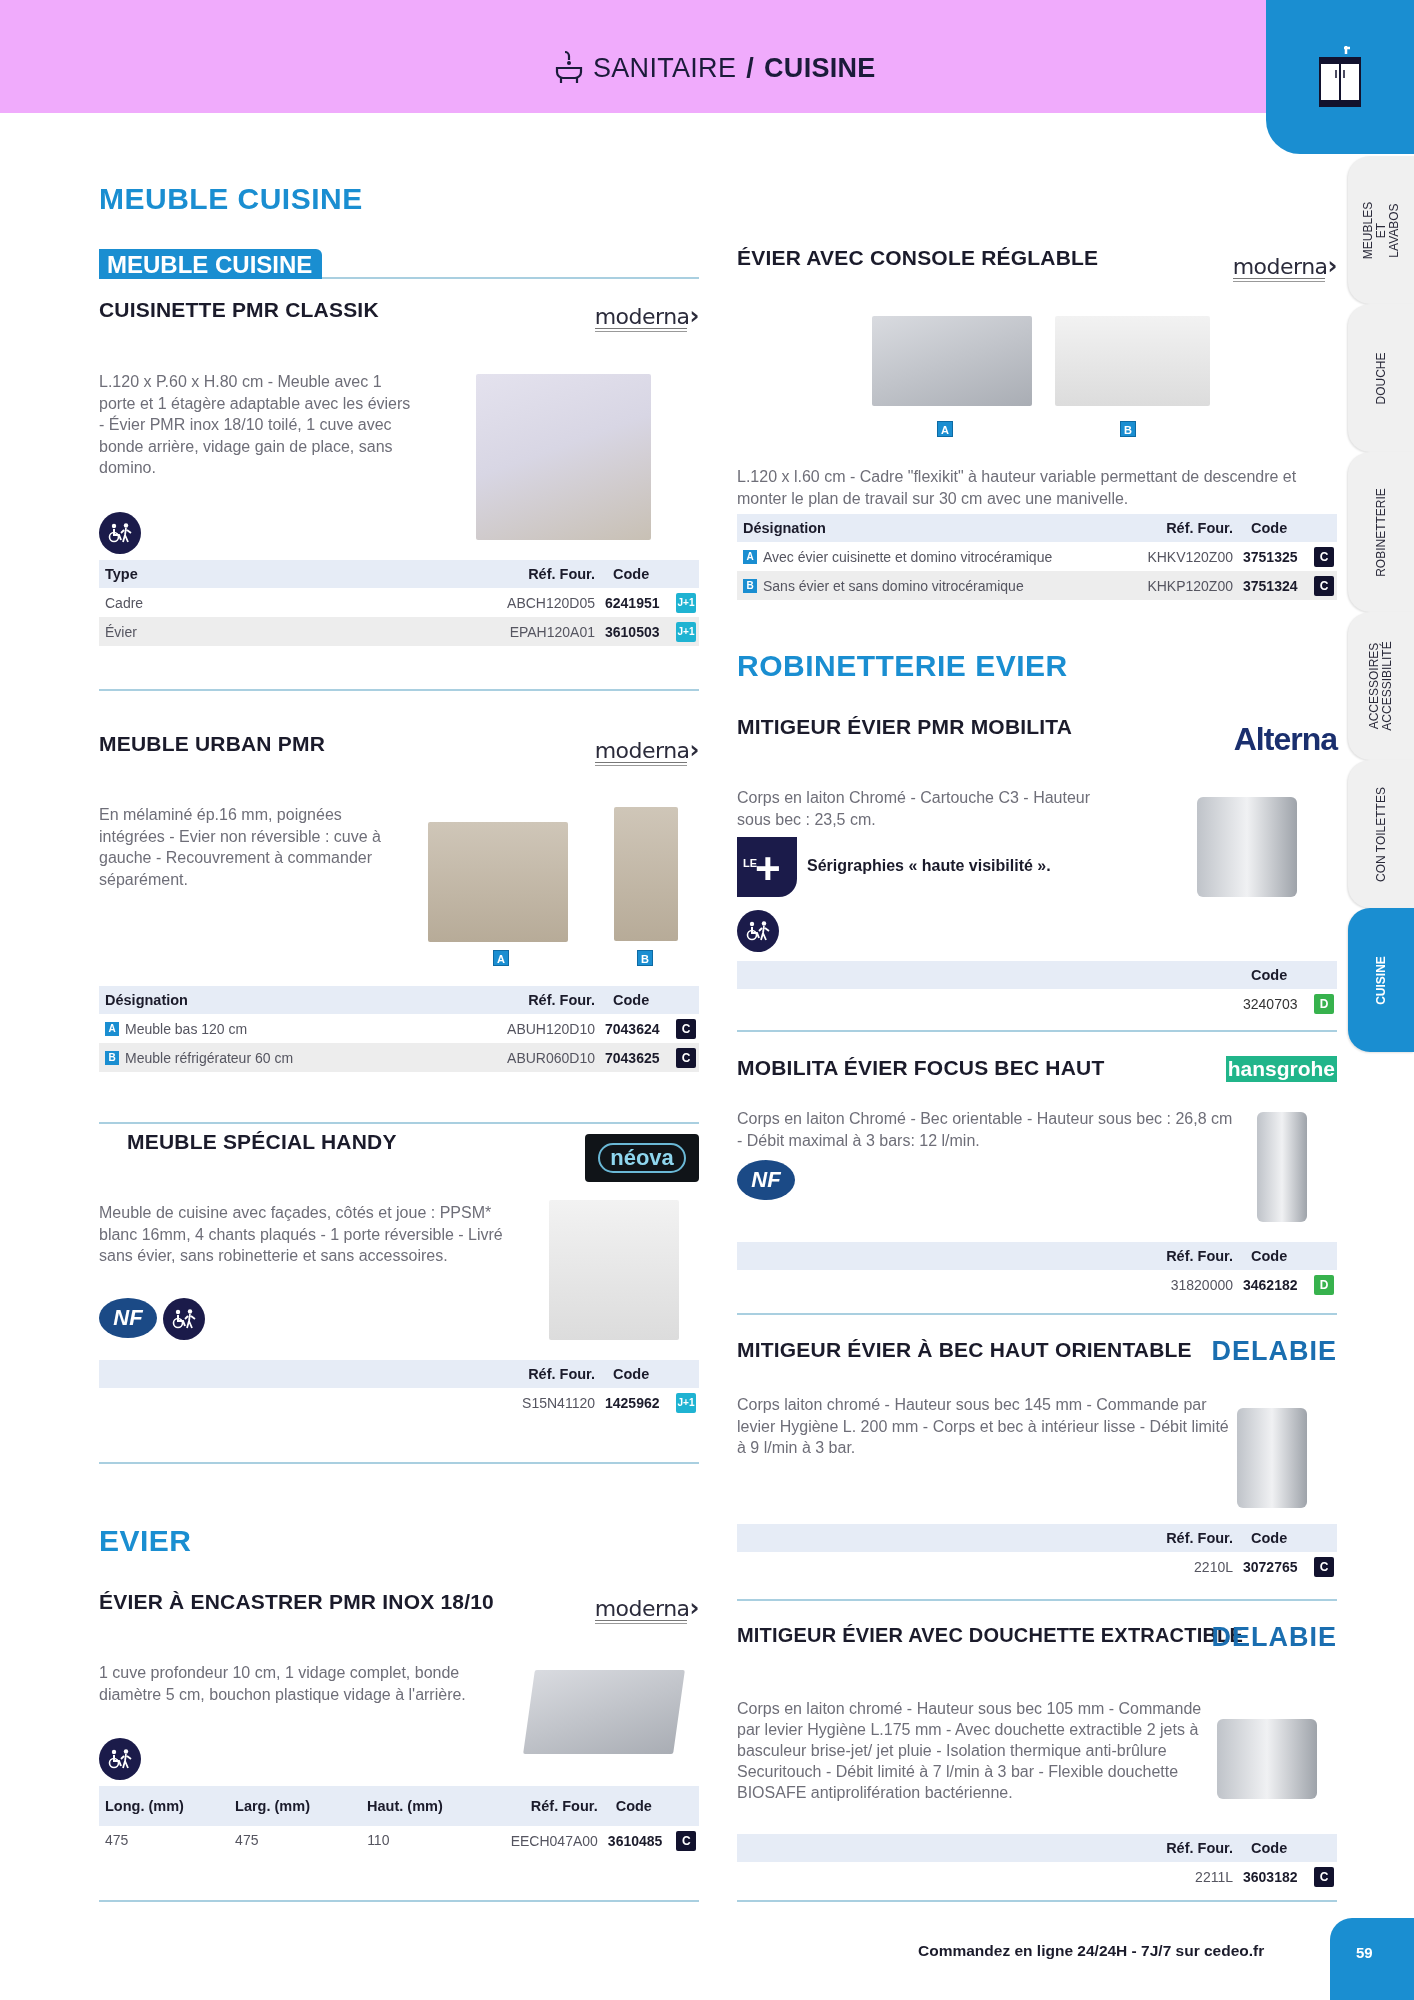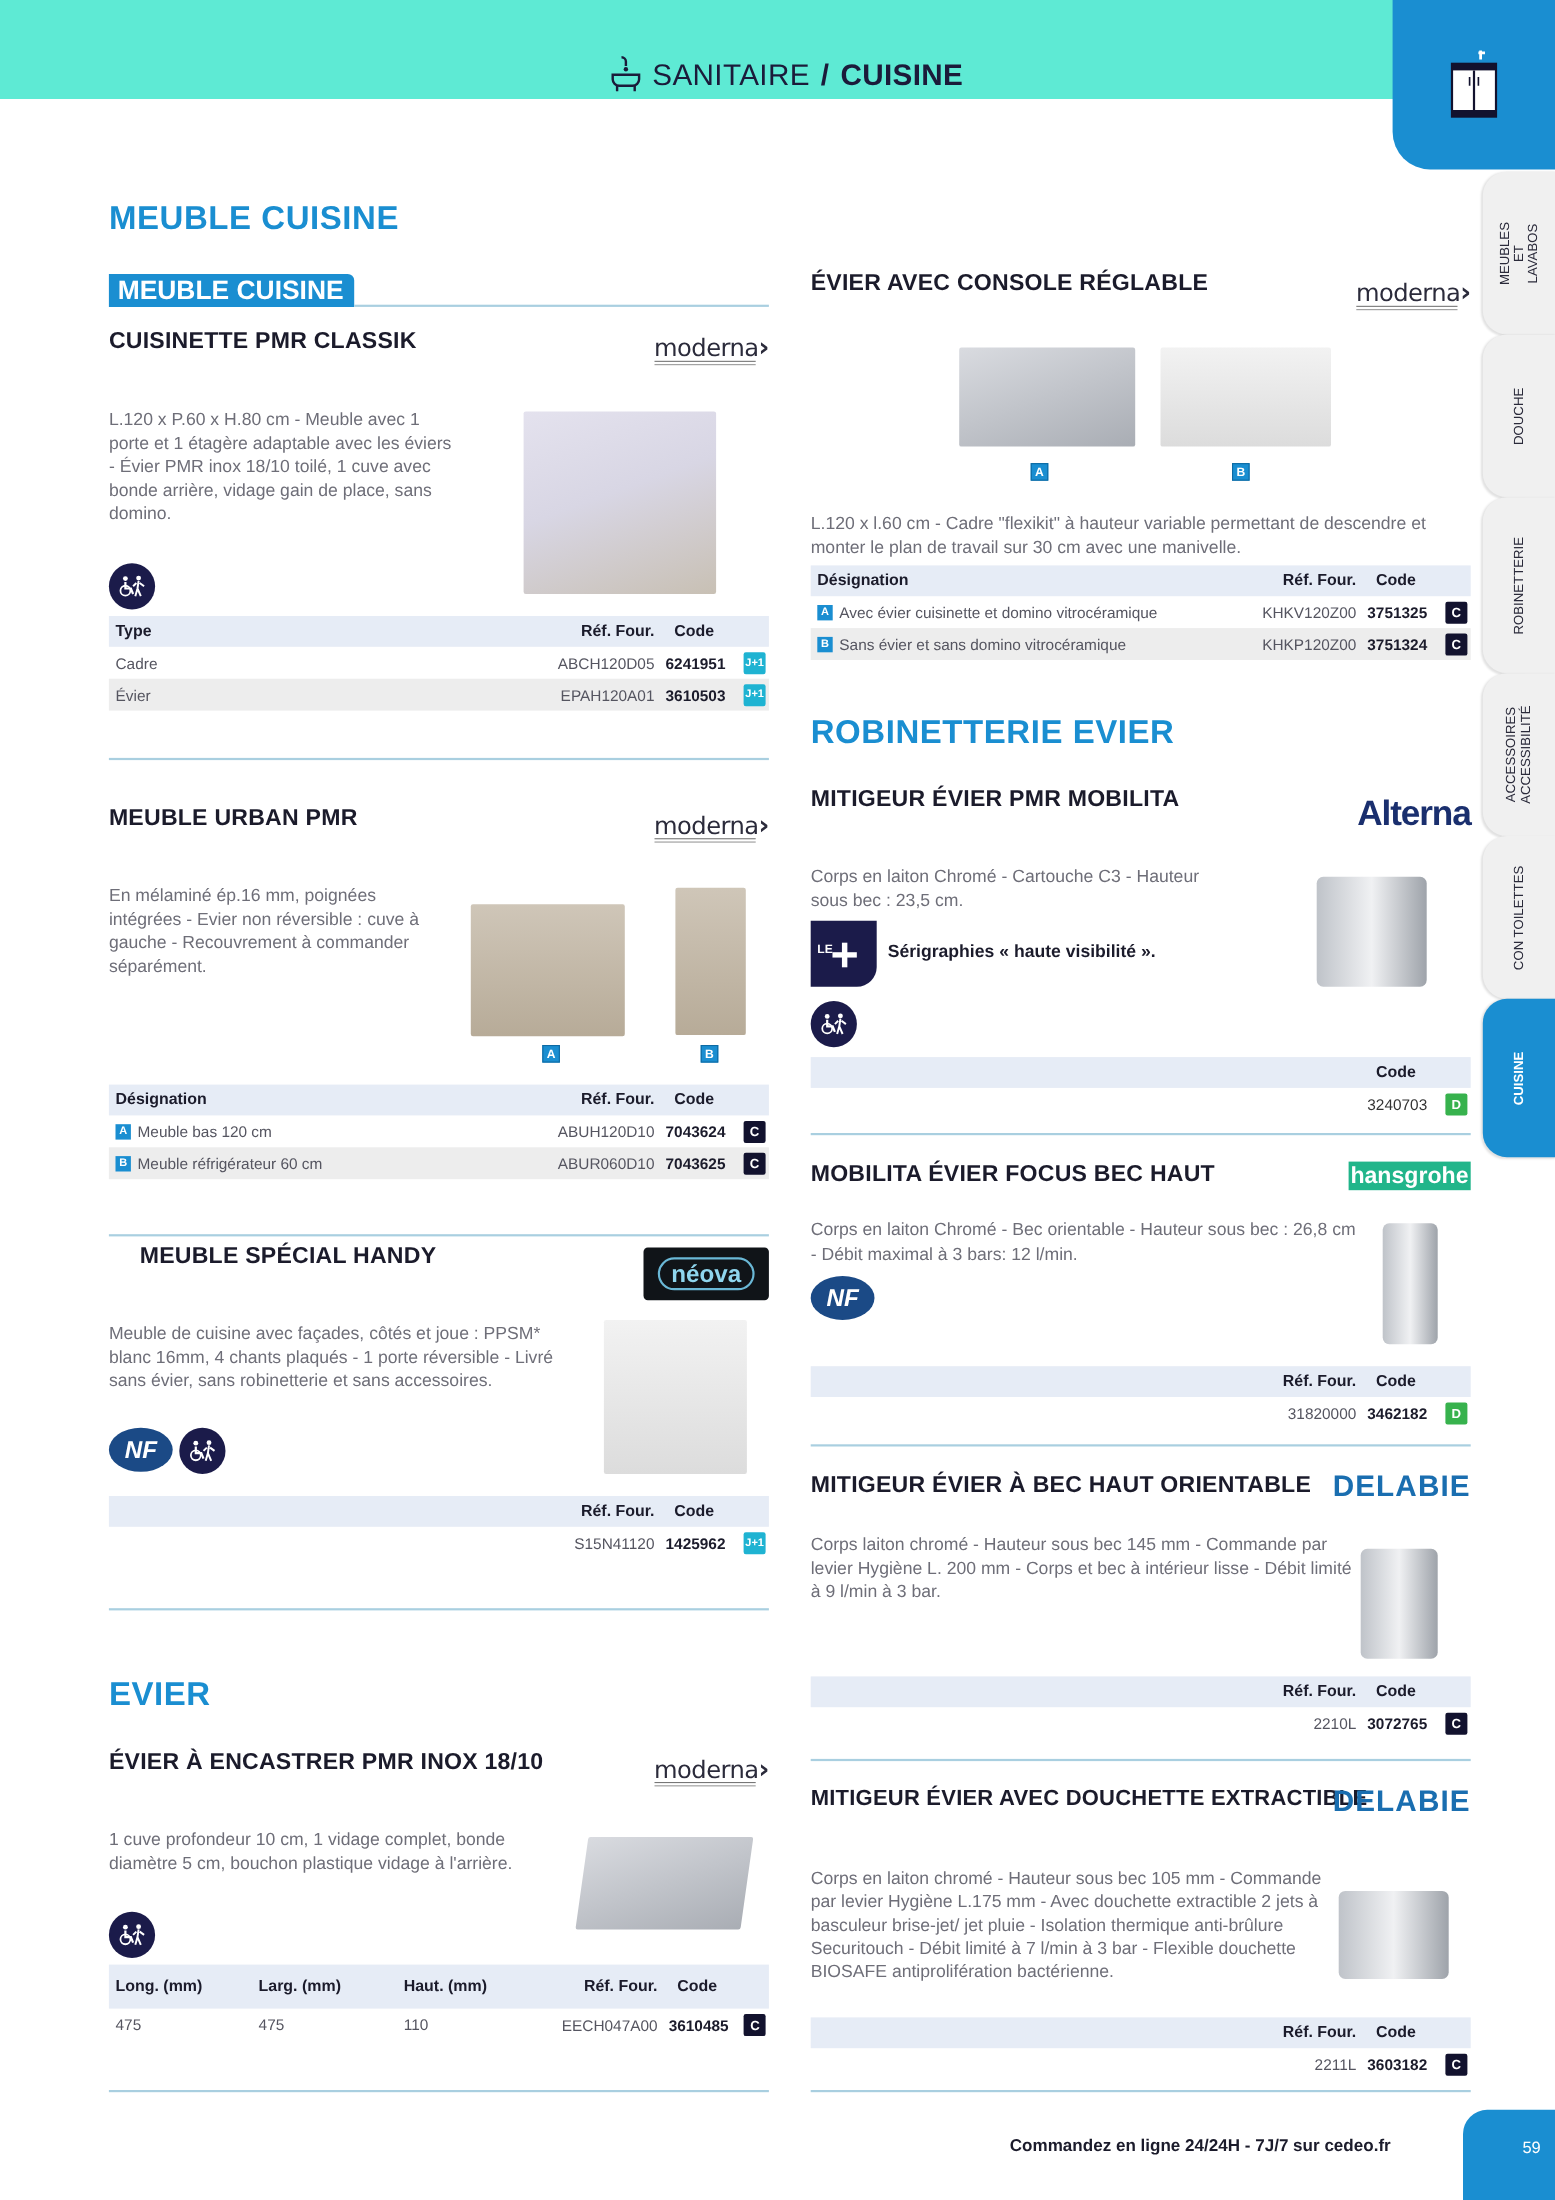--- a/index.html
+++ b/index.html
@@ -1,20 +1,20 @@
 <!DOCTYPE html>
 <html><head>
 <meta charset="utf-8">
 <style>
   * { box-sizing: border-box; margin: 0; padding: 0; }
   html, body { width: 1414px; height: 2000px; background: #ffffff; overflow: hidden; }
   body { font-family: "Liberation Sans", "DejaVu Sans", sans-serif; color: #1f1f2e; position: relative; }
 
   
-  .header { position: absolute; left: 0; top: 0; width: 1414px; height: 90px; background: #5eead4; }
+  .header { position: absolute; left: 0; top: 0; width: 1414px; height: 113px; background: #f0abfc; }
   .header-title { position: absolute; left: 555px; top: 50px; display: flex; align-items: center; gap: 10px; font-size: 27px; color: #1b1b3a; letter-spacing: 0.3px; }
   .header-title .sep { font-weight: bold; }
   .header-title .bold { font-weight: bold; }
   .header-tab { position: absolute; right: 0; top: 0; width: 148px; height: 154px; background: #1a8ed1; border-bottom-left-radius: 34px; }
   .header-tab svg { position: absolute; left: 52px; top: 44px; }
 
   
   .side-tabs { position: absolute; right: 0; top: 156px; width: 66px; }
   .side-tab { position: relative; height: 148px; background: #f0f0f0; border-top-left-radius: 22px; border-bottom-left-radius: 22px; margin-bottom: 0; display: flex; align-items: center; justify-content: center; box-shadow: -1px 1px 2px rgba(0,0,0,0.12); }
   .side-tab span { transform: rotate(-90deg); white-space: nowrap; font-size: 12px; color: #2a2a3a; text-align: center; line-height: 13px; display: block; }
@@ -73,21 +73,21 @@
   .c-dim { width: 134px; padding-left: 6px; line-height: 15px; }
 
   .divider { position: absolute; height: 2px; background: #a9cfe0; width: 600px; }
 
   .le-plus { position: absolute; width: 60px; height: 60px; background: #1b1b4a; border-bottom-right-radius: 18px; }
   .le-plus .le { position: absolute; left: 6px; top: 20px; color: #fff; font-size: 11px; font-weight: bold; }
   .le-plus .plus { position: absolute; left: 18px; top: 10px; color: #fff; font-size: 44px; font-weight: bold; line-height: 44px; }
 
   .footer-text { position: absolute; left: 918px; top: 1942px; font-size: 15.5px; font-weight: bold; color: #1b1b2b; }
   .page-tab { position: absolute; left: 1330px; top: 1918px; width: 84px; height: 82px; background: #1a8ed1; border-top-left-radius: 22px; }
-  .page-tab span { position: absolute; left: 26px; top: 26px; color: #fff; font-weight: normal; font-size: 15px; margin-left: 28px; }
+  .page-tab span { position: absolute; left: 26px; top: 26px; color: #fff; font-weight: bold; font-size: 15px; }
 </style>
 </head>
 <body>
 
 <div class="header">
   <div class="header-title">
     <svg width="28" height="36" viewBox="0 0 28 36">
       <path d="M10 2 a4 4 0 0 1 4 4 v4" fill="none" stroke="#1b1b3a" stroke-width="2.2"></path>
       <circle cx="14" cy="13" r="2" fill="#1b1b3a"></circle>
       <path d="M2 18 h24 v4 a6 6 0 0 1 -6 6 h-12 a6 6 0 0 1 -6 -6 z" fill="none" stroke="#1b1b3a" stroke-width="2.2"></path>

